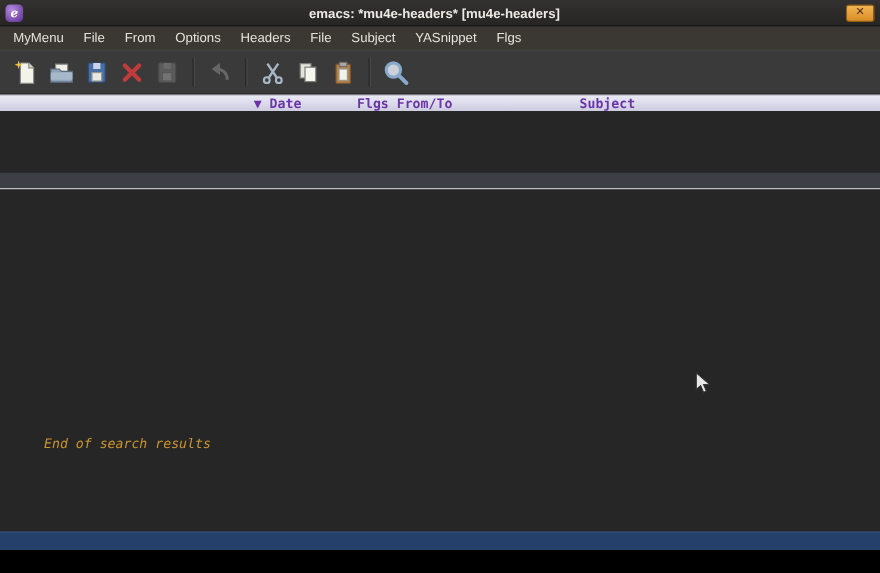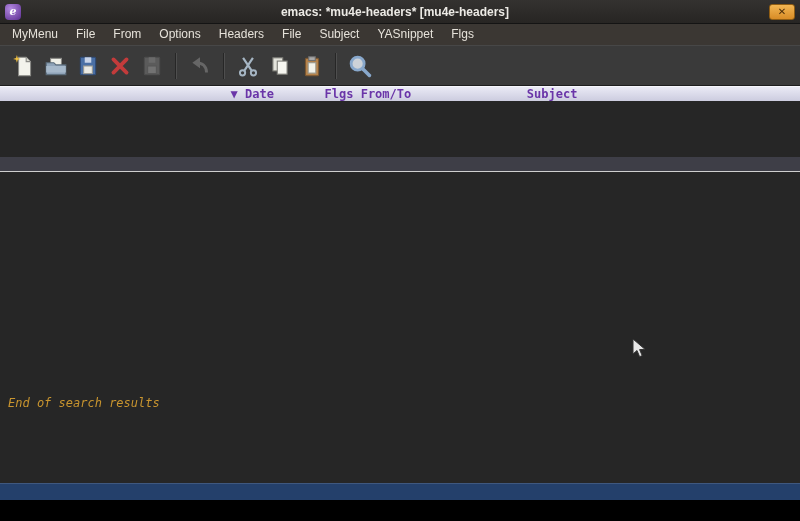--- a/index.html
+++ b/index.html
@@ -42,21 +42,21 @@
 
   
   .buffer { flex:1 1 auto; background:#262626; overflow:hidden; position:relative; }
   .row { display:block; white-space:pre; height:14px;
          font:bold 12px/14px "DejaVu Sans Mono", monospace; color:#ad7fd6; padding-left:8px;
          overflow:hidden; }
   .row.read { font-weight:normal; color:#8f8f8f; }
   .row .c-mark { color:#58a1d8; }
   .row.current { background:#3e3e47; border-bottom:1px solid #cfcfcf; height:15px; }
   .row.current .c-date, .row.current .c-flags, .row.current .c-from { color:#dadada; font-style:normal; }
-  .eob { white-space:pre; font:italic 12px/14px "DejaVu Sans Mono", monospace; color:#c9952f; padding-left:8px; }
+  .eob { white-space:pre; font:italic 12px/14px "DejaVu Sans Mono", monospace; color:#c9952f; padding-left:8px;margin-left:32px; }
 
   
   .modeline { height:17px; flex:0 0 auto; background:#24406b; border-top:1px solid #3f587f;
               font:12px/16px "DejaVu Sans Mono", monospace; white-space:pre; padding-left:8px;
               color:#ccd2dd; overflow:hidden; }
 
   
   .minibuffer { height:21px; flex:0 0 auto; background:#000; }
 
   

